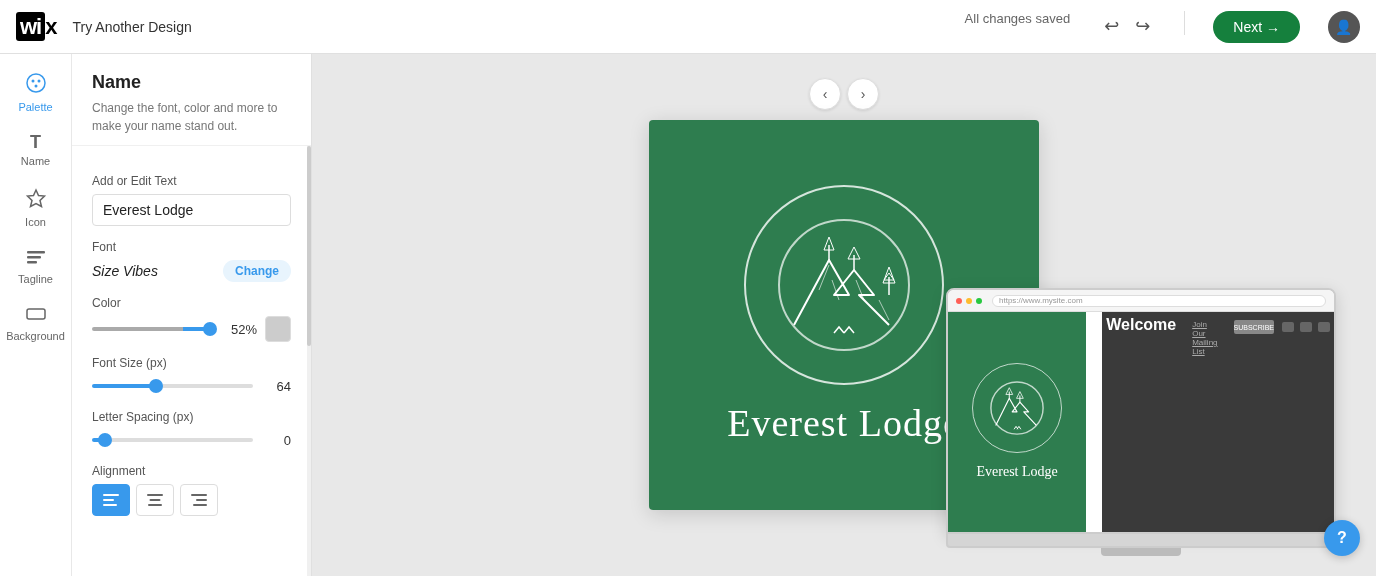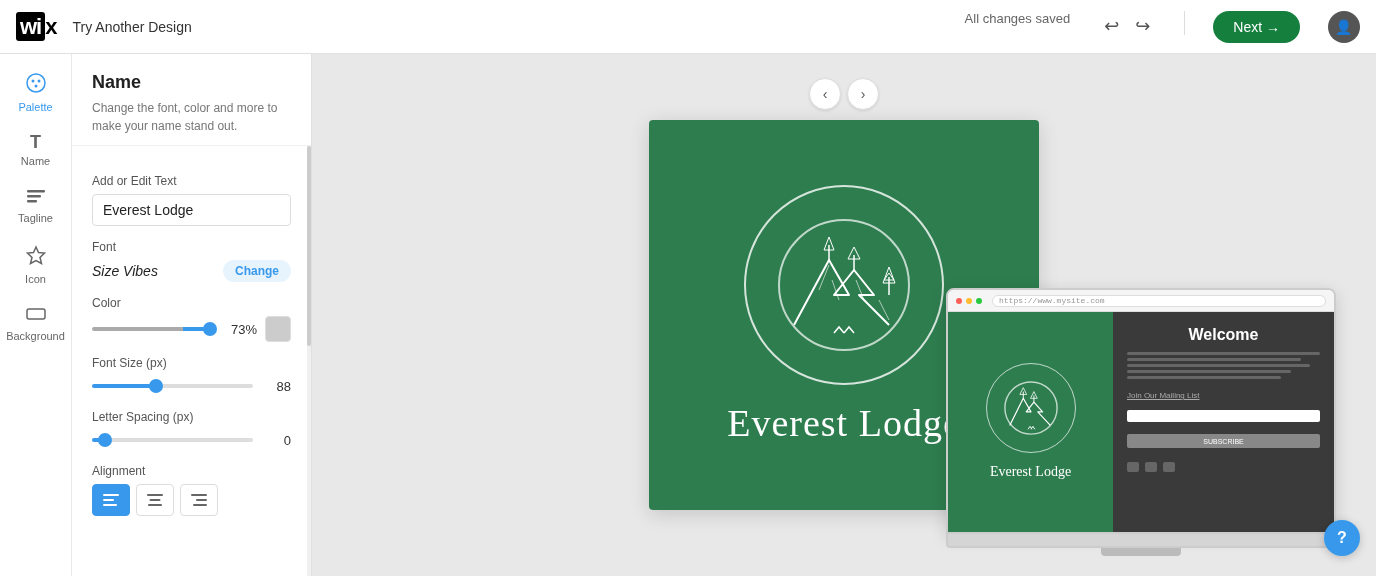--- a/index.html
+++ b/index.html
@@ -431,21 +431,20 @@
       box-shadow: 0 4px 16px rgba(0,0,0,0.15);
     }
     .browser-bar {
       height: 22px;
       background: #f5f5f5;
       border-bottom: 1px solid #ddd;
       display: flex;
       align-items: center;
       padding: 0 8px;
       gap: 4px;
-      font-family: Liberation Mono, monospace;
     }
     .browser-dot { width: 6px; height: 6px; border-radius: 50%; }
     .browser-url {
       flex: 1;
       height: 12px;
       background: #fff;
       border: 1px solid #ddd;
       border-radius: 6px;
       margin-left: 6px;
       display: flex;
@@ -479,24 +478,25 @@
     .site-logo-text {
       font-size: 14px;
       color: #fff;
       font-family: 'Brush Script MT', cursive;
       text-align: center;
       line-height: 1.3;
     }
     .site-main {
       flex: 1;
       background: #3a3a3a;
-      padding: 14px;
-      display: flex;
-      flex-direction: column;
+      padding: 4px;
+      display: flex;
+      flex-direction: row;
       gap: 8px;
+      margin-left: 16px;
     }
     .site-welcome {
       font-size: 16px;
       color: #fff;
       font-weight: 600;
       text-align: center;
     }
     .site-desc-lines {
       display: flex;
       flex-direction: column;
@@ -605,38 +605,38 @@
         </svg>
       </span>
       <span class="sidebar-label">Palette</span>
     </div>
     <div class="sidebar-item">
       <span class="sidebar-icon" style="font-size:18px;font-weight:700;color:#666;">T</span>
       <span class="sidebar-label">Name</span>
     </div>
     <div class="sidebar-item">
       <span class="sidebar-icon">
+        <svg width="22" height="22" viewBox="0 0 22 22" fill="none">
+          <polygon points="11,3 13.5,8.5 19.5,9 15,13.5 16.5,19.5 11,16.5 5.5,19.5 7,13.5 2.5,9 8.5,8.5" stroke="#666" stroke-width="1.5" fill="none"></polygon>
+        </svg>
+      </span>
+      <span class="sidebar-label">Icon</span>
+    </div>
+    <div class="sidebar-item">
+      <span class="sidebar-icon">
         <svg width="22" height="18" viewBox="0 0 22 18" fill="none">
           <rect x="2" y="3" width="18" height="2.5" rx="1" fill="#666"></rect>
           <rect x="2" y="8" width="14" height="2.5" rx="1" fill="#666"></rect>
           <rect x="2" y="13" width="10" height="2.5" rx="1" fill="#666"></rect>
         </svg>
       </span>
       <span class="sidebar-label">Tagline</span>
     </div>
     <div class="sidebar-item">
       <span class="sidebar-icon">
-        <svg width="22" height="22" viewBox="0 0 22 22" fill="none">
-          <polygon points="11,3 13.5,8.5 19.5,9 15,13.5 16.5,19.5 11,16.5 5.5,19.5 7,13.5 2.5,9 8.5,8.5" stroke="#666" stroke-width="1.5" fill="none"></polygon>
-        </svg>
-      </span>
-      <span class="sidebar-label">Icon</span>
-    </div>
-    <div class="sidebar-item">
-      <span class="sidebar-icon">
         <svg width="22" height="18" viewBox="0 0 22 18" fill="none">
           <rect x="2" y="4" width="18" height="10" rx="2" stroke="#666" stroke-width="1.5" fill="none"></rect>
         </svg>
       </span>
       <span class="sidebar-label">Background</span>
     </div>
   </div>
 
   <div class="panel">
     <div class="panel-header">
@@ -657,32 +657,32 @@
         <button class="change-btn">Change</button>
       </div>
 
       <div class="field-label">Color</div>
       <div class="color-row">
         <div class="slider-container">
           <div class="slider-track"></div>
           <div class="slider-thumb"></div>
           <input type="range" class="slider-input" min="0" max="100" value="100" style="">
         </div>
-        <span class="color-value">73%</span>
+        <span class="color-value">52%</span>
         <div class="color-swatch"></div>
       </div>
 
       <div class="field-label">Font Size (px)</div>
       <div class="size-row">
         <div class="size-slider">
           <div class="size-track"></div>
           <div class="size-thumb"></div>
           <input type="range" class="slider-input" min="8" max="120" value="64" style="">
         </div>
-        <span class="size-value">88</span>
+        <span class="size-value">64</span>
       </div>
 
       <div class="field-label">Letter Spacing (px)</div>
       <div class="size-row">
         <div class="spacing-slider">
           <div class="spacing-track"></div>
           <div class="spacing-thumb"></div>
           <input type="range" class="slider-input" min="-10" max="50" value="0" style="">
         </div>
         <span class="size-value">0</span>

